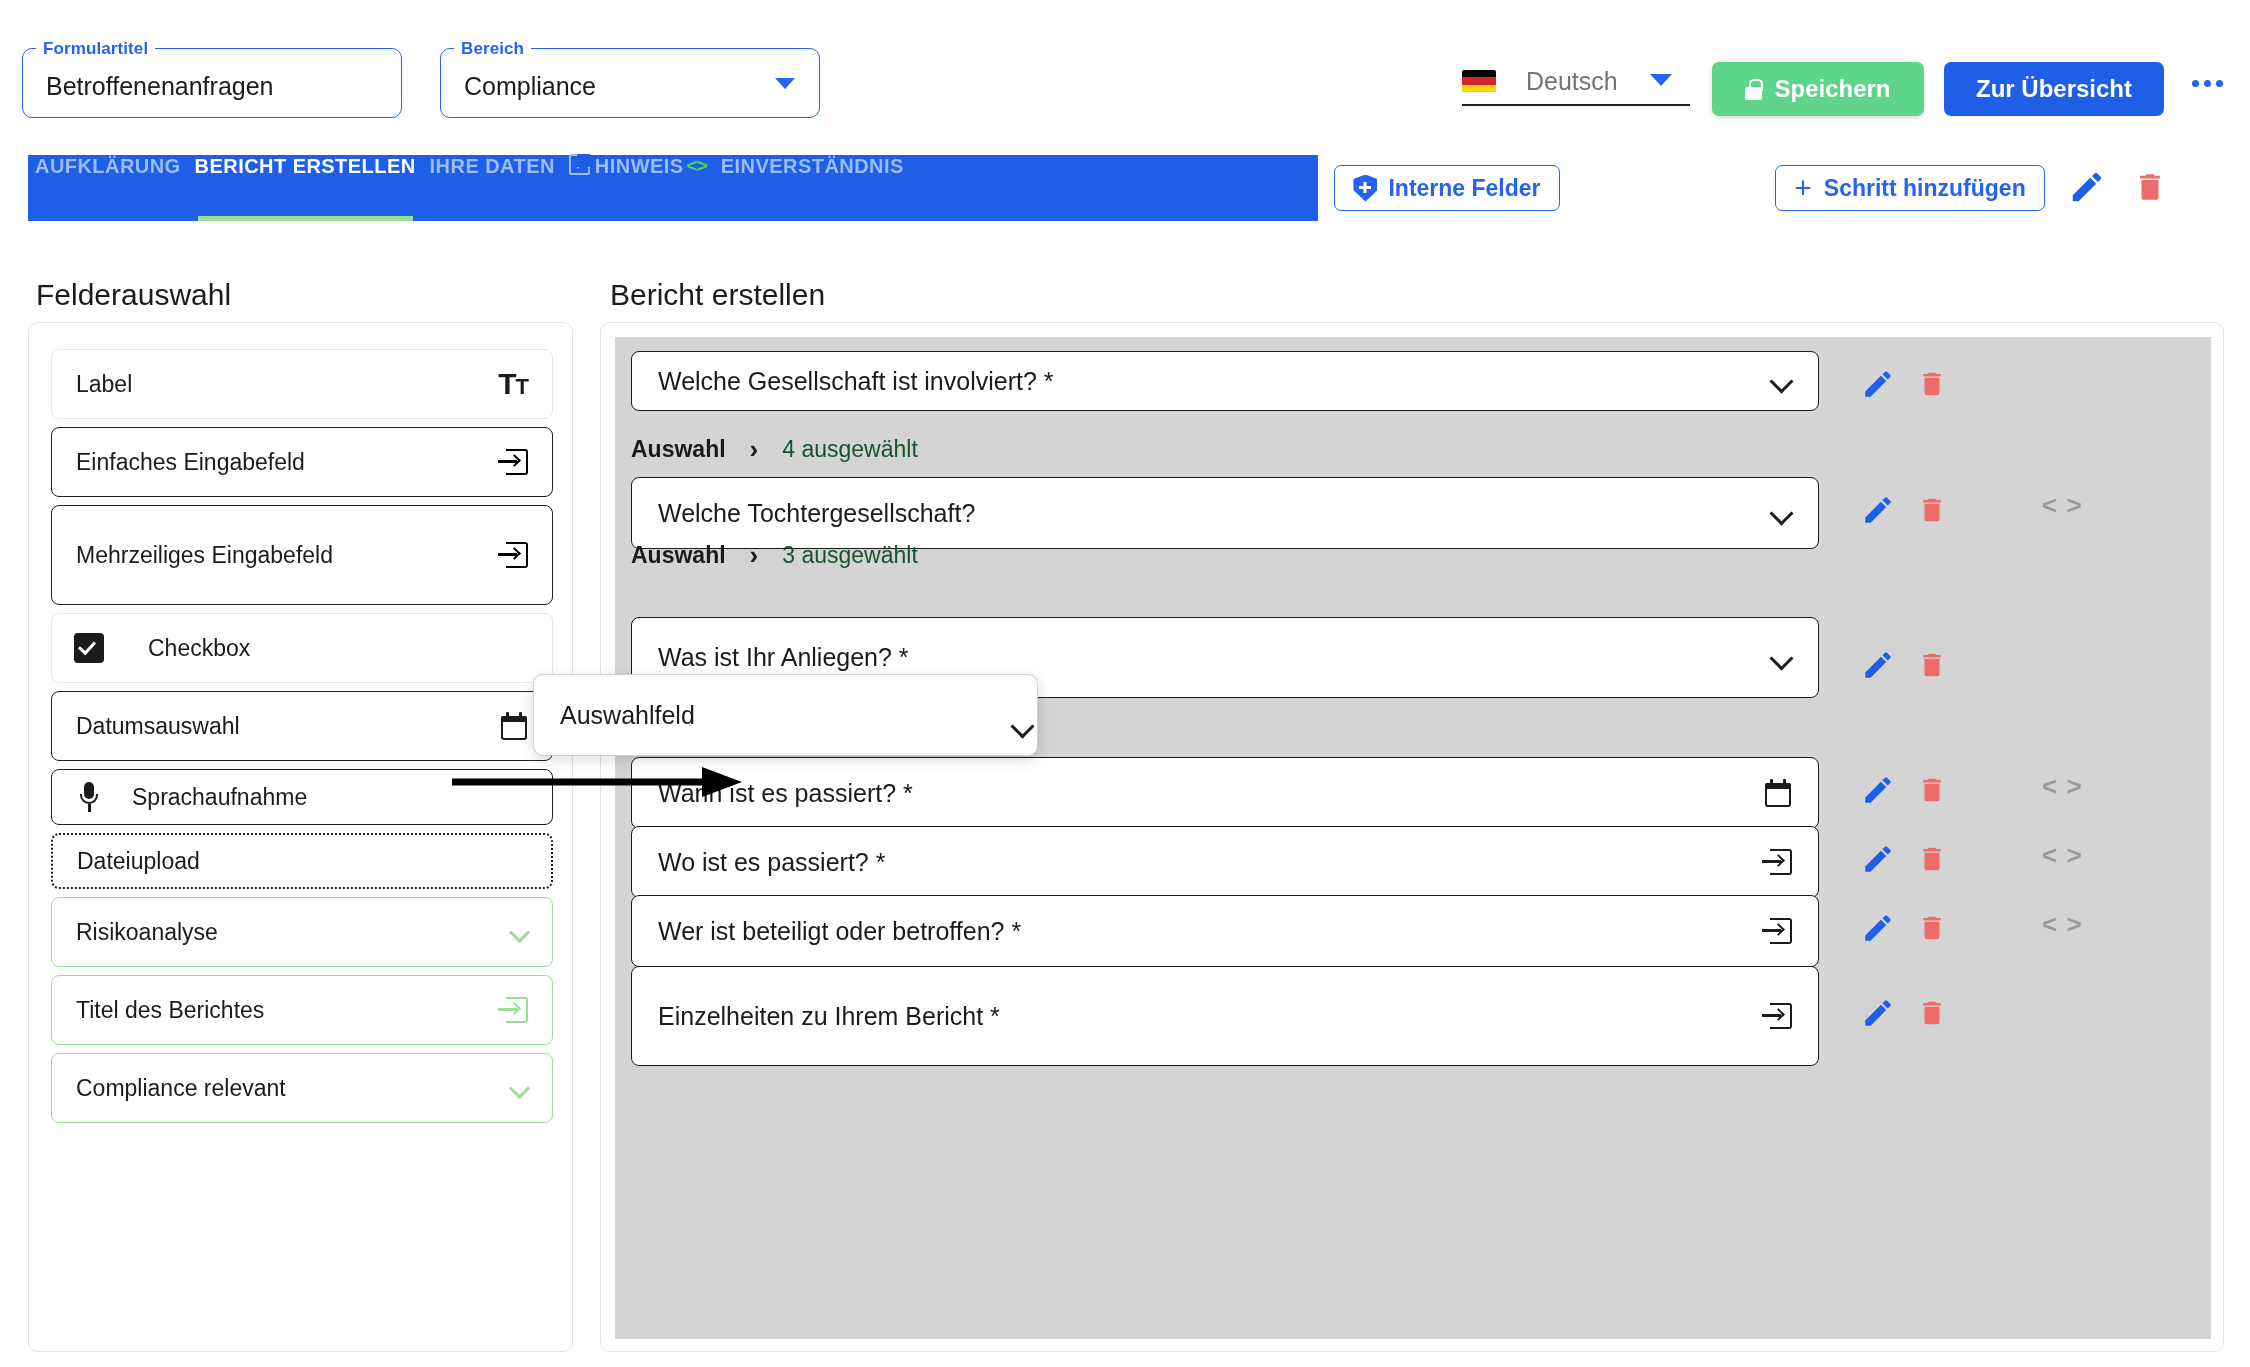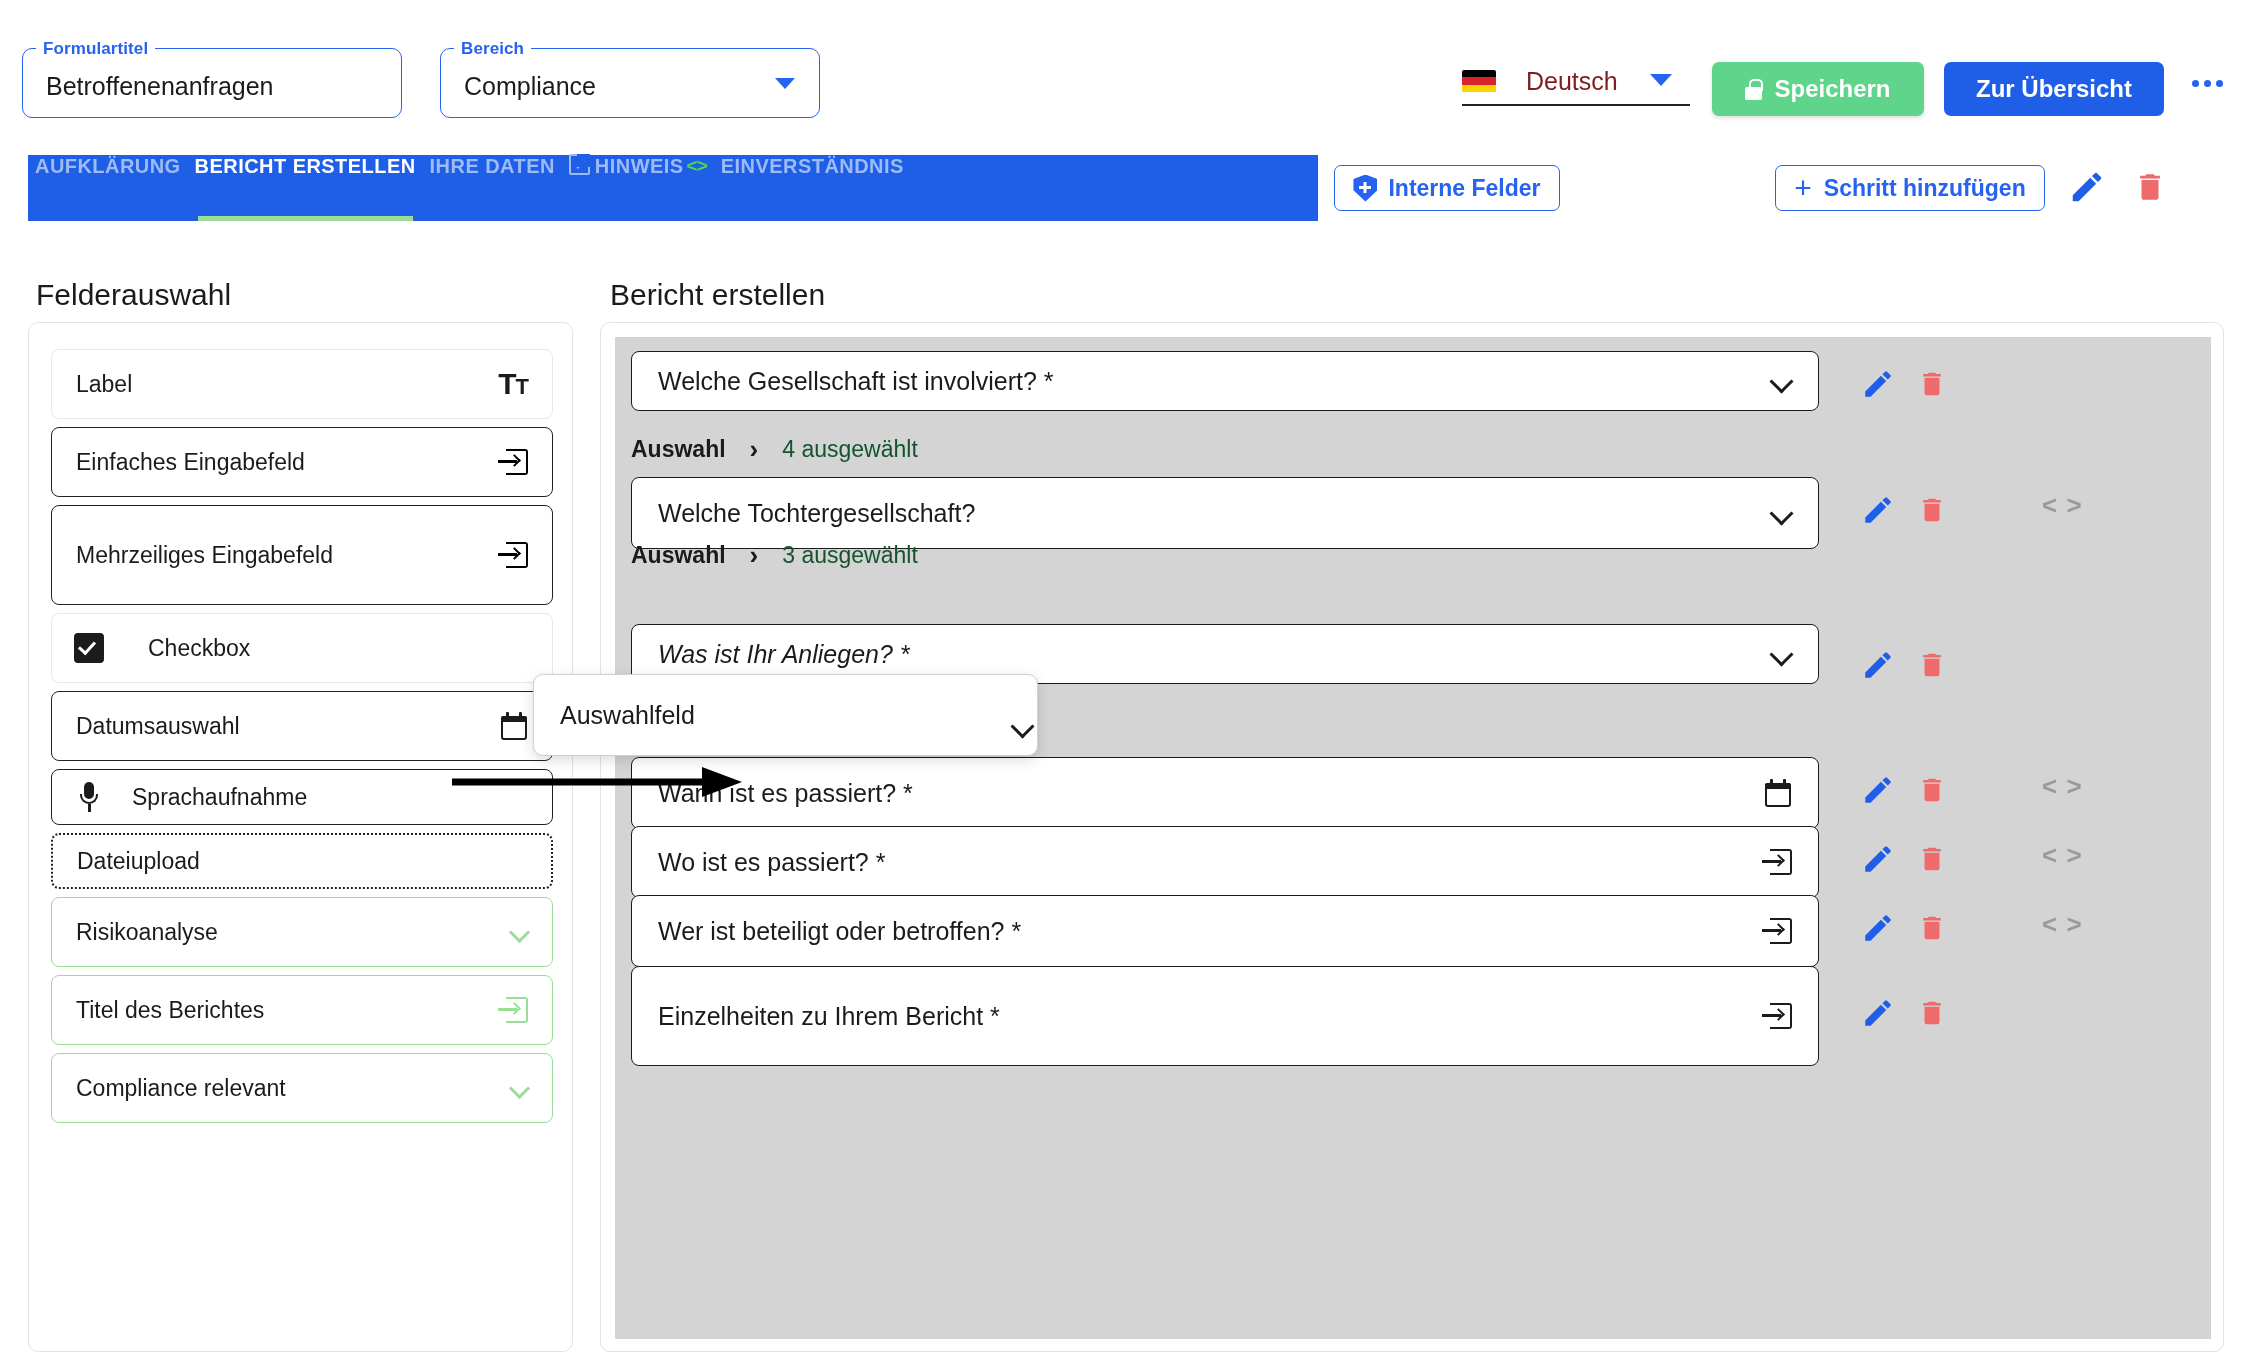--- a/index.html
+++ b/index.html
@@ -53,21 +53,21 @@
     display: flex; align-items: center;
   }
   .flag {
     width: 34px; height: 23px; border-radius: 2px; overflow: hidden;
     display: flex; flex-direction: column; flex: none;
   }
   .flag i { display: block; height: 33.34%; width: 100%; }
   .flag i.b { background: #000; }
   .flag i.r { background: #d7232d; }
   .flag i.y { background: #fcd501; }
-  .lang-text { font-size: 25px; color: #7f1d1d; margin-left: 30px; }
+  .lang-text { font-size: 25px; color: #737373; margin-left: 30px; }
   .lang-caret {
     position: absolute; right: 18px; top: 16px;
     width: 0; height: 0;
     border-left: 11px solid transparent;
     border-right: 11px solid transparent;
     border-top: 12px solid #2563f0;
   }
 
   .btn {
     position: absolute;
@@ -552,21 +552,21 @@
         </svg>
     </div>
     <div class="code-icon" style="left:1427px; top:153px;">&lt; &gt;</div>
 
     <div class="auswahl-row" style="left:16px; top:203px;">
       <span class="a-lbl">Auswahl</span>
       <span class="a-arrow">›</span>
       <span class="a-cnt">3 ausgewählt</span>
     </div>
 
-    <div class="qfield" style="left:16px; top:287px; height:60px;font-style:italic;">
+    <div class="qfield" style="left:16px; top:280px; height:81px;">
       <span class="qlabel">Was ist Ihr Anliegen? *</span>
       <span class="qico">
           <span class="qchev"></span>
         </span>
     </div>
     <div class="icon-pencil" style="left:1246px; top:311px;">
       <svg class="pencil-svg" width="34" height="34" viewBox="0 0 24 24" fill="#1f5fe8">
           <path d="M3 17.25V21h3.75L17.81 9.94l-3.75-3.75L3 17.25zM20.71 7.04a1 1 0 000-1.41l-2.34-2.34a1 1 0 00-1.41 0l-1.83 1.83 3.75 3.75 1.83-1.83z"></path>
         </svg>
     </div>

